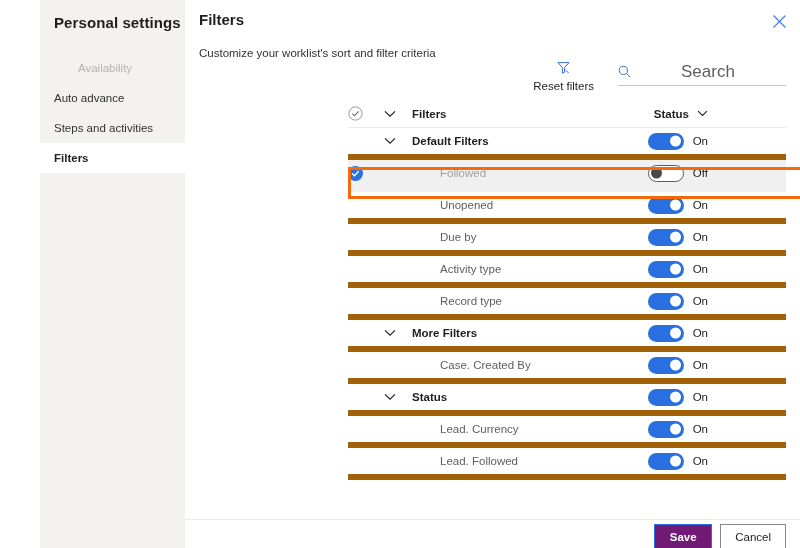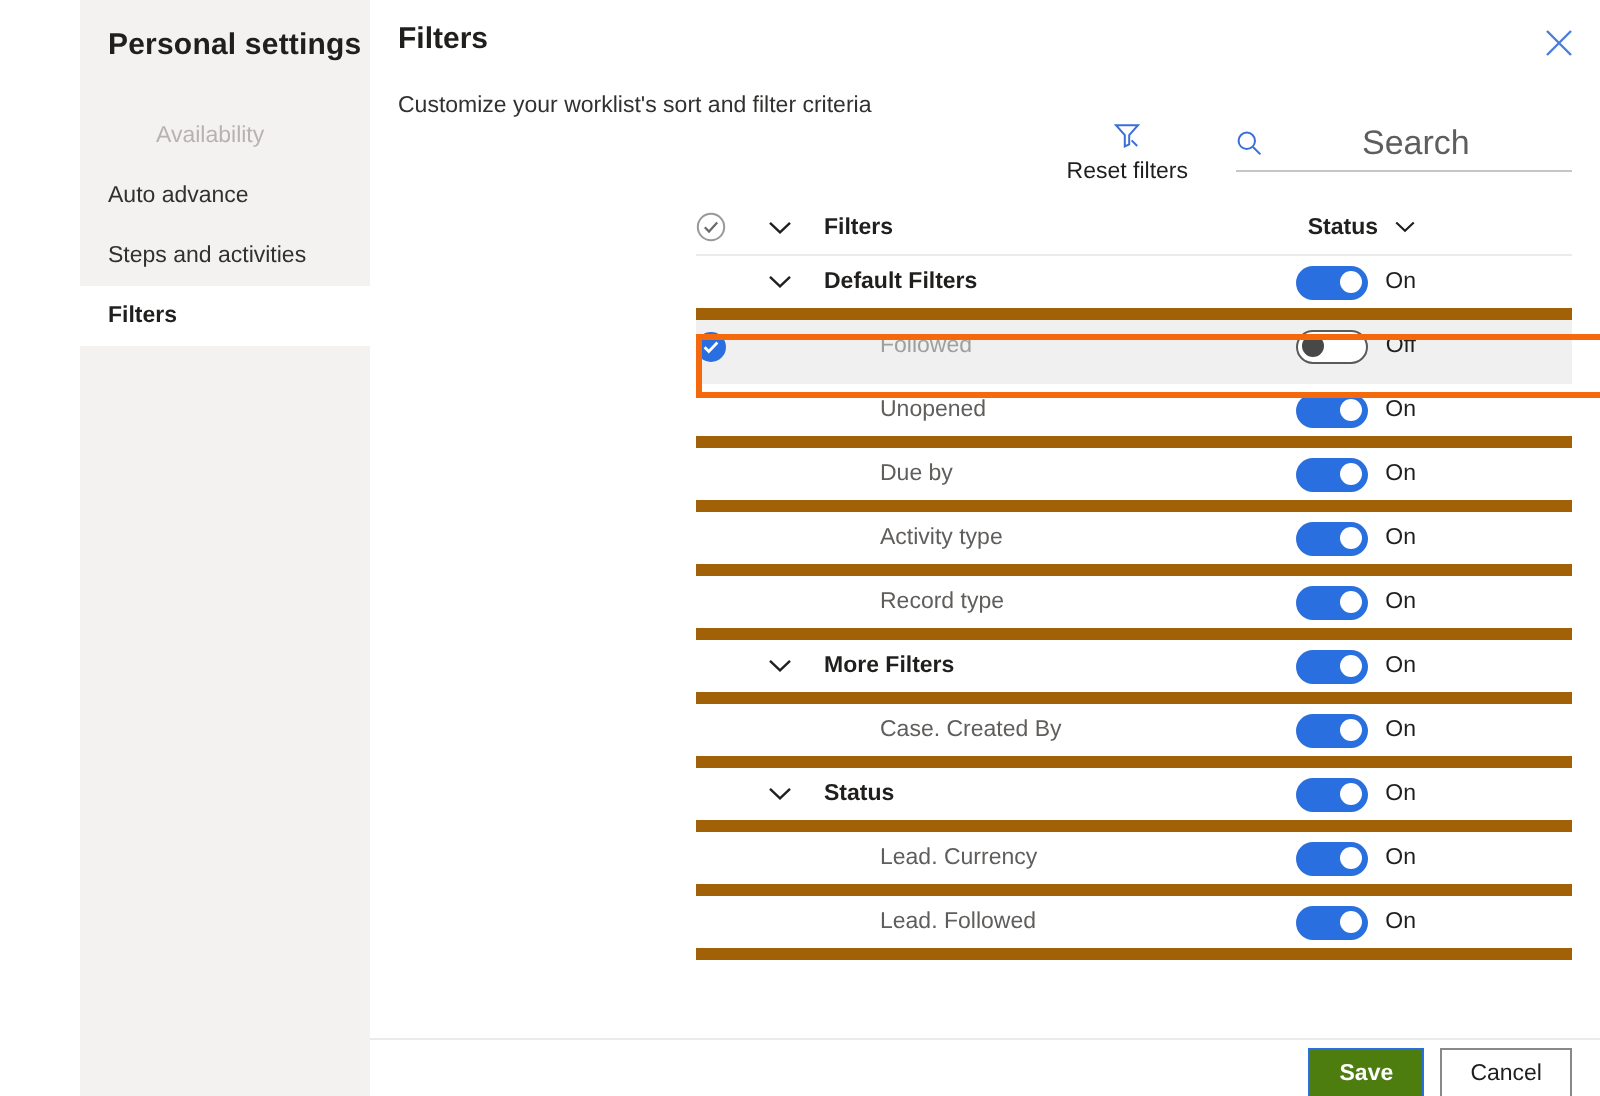--- a/index.html
+++ b/index.html
@@ -169,21 +169,21 @@
     position: absolute; right: 14px; top: 524px;
     display: flex; gap: 8px;
   }
   .btn {
     height: 25px; min-width: 58px;
     font-size: 11.5px;
     display: flex; align-items: center; justify-content: center;
     cursor: pointer;
     padding: 0 14px;
   }
-  .btn-primary { background: #4d7c0f; color: #ffffff; border: 1px solid #2a6fdf; font-weight: bold; text-align: right; }
+  .btn-primary { background: #701a75; color: #ffffff; border: 1px solid #2a6fdf; font-weight: bold; text-align: right; }
   .btn-secondary { background: #ffffff; color: #201f1e; border: 1px solid #8a8886; }
 </style>
 </head>
 <body>
 
 <div id="app">
 
   <div class="sidebar">
     <div class="sidebar-title">Personal settings</div>
     <div class="sidebar-nav" id="sidebar-nav">

